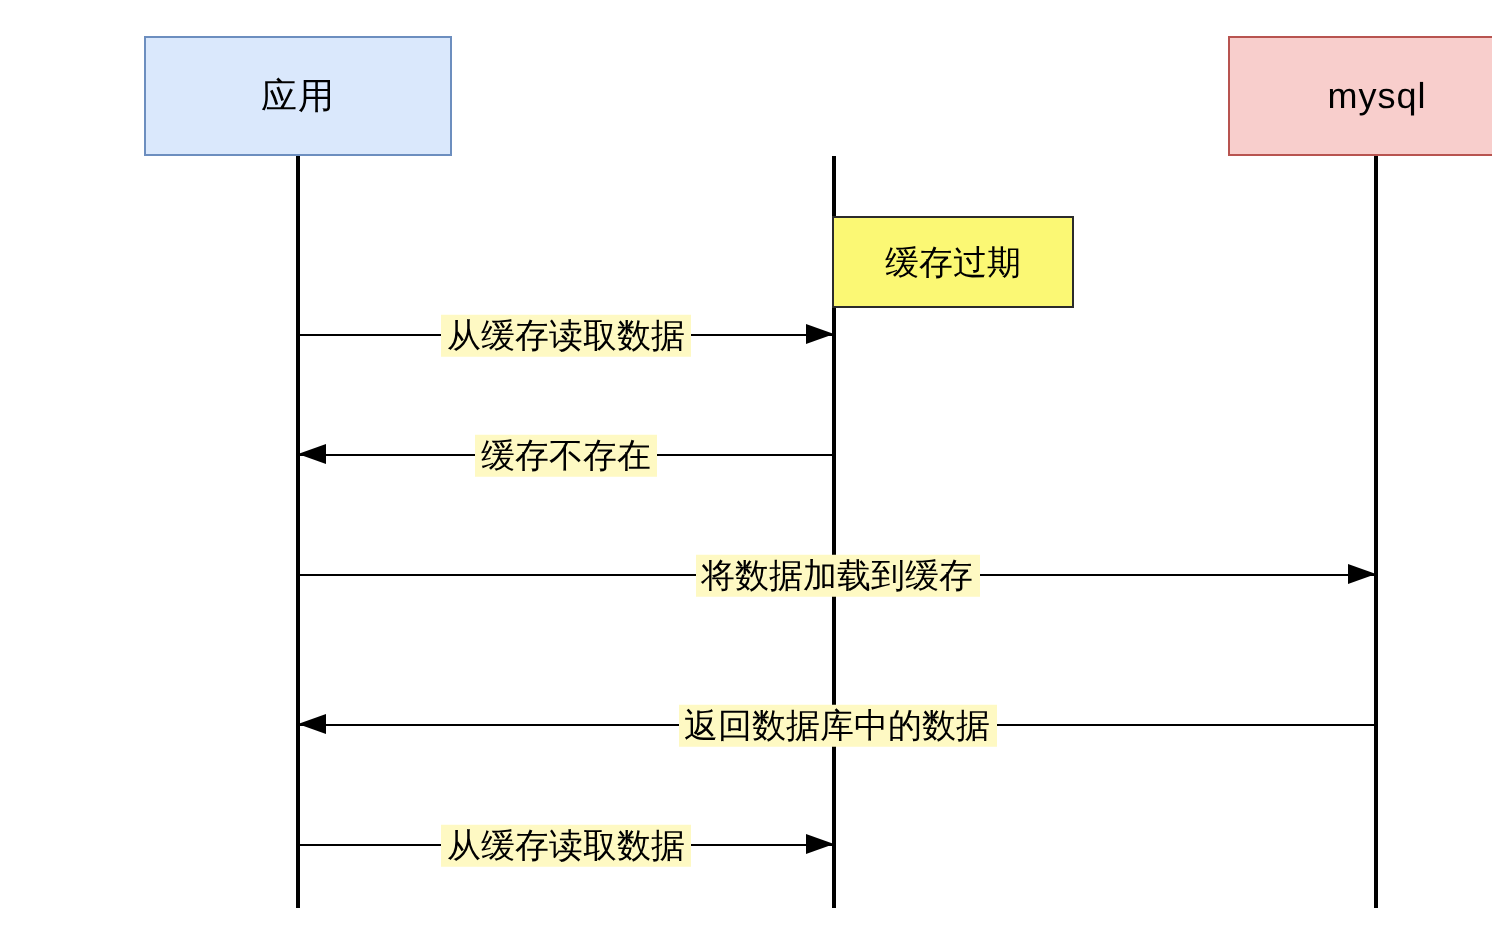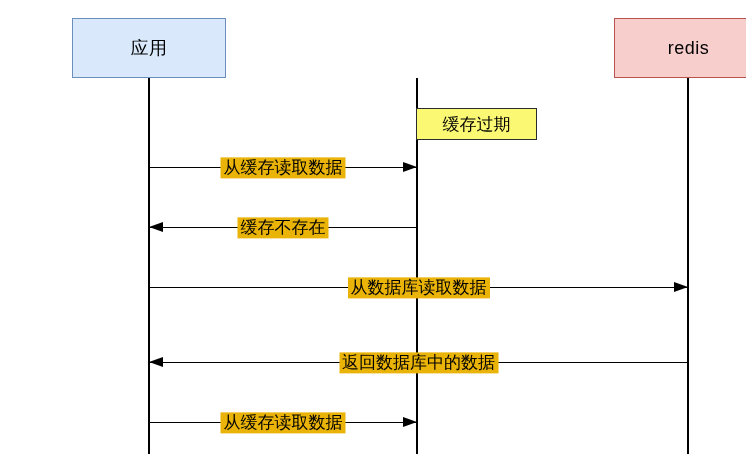--- a/index.html
+++ b/index.html
@@ -41,21 +41,21 @@
   .lifeline-app   { left: 104px; }
   .lifeline-redis { left: 372px; }
   .lifeline-mysql { left: 643px; }
 
   
   .note {
     position: absolute;
     left: 372px;
     top: 108px;
     width: 121px;
-    height: 32px;
+    height: 46px;
     box-sizing: border-box;
     background: #FBF874;
     border: 1.5px solid #2B2B2B;
     display: flex;
     align-items: center;
     justify-content: center;
     font-size: 17px;
   }
 
   
@@ -86,38 +86,38 @@
     left: 0;
     border-top: 5.5px solid transparent;
     border-bottom: 5.5px solid transparent;
     border-right: 14px solid #000000;
   }
   .msg-label {
     position: absolute;
     left: 50%;
     top: 0;
     transform: translate(-50%, -50%);
-    background: #eab308;
+    background: #fef9c3;
     padding: 0 3px;
     font-size: 17px;
     white-space: nowrap;
     line-height: 1.25;
     text-align: center;
   }
 </style>
 </head>
 <body>
 
 <div class="stage">
 
   <div class="actor actor-app">
     <span>应用</span>
   </div>
   <div class="actor actor-mysql">
-    <span>redis</span>
+    <span>mysql</span>
   </div>
 
   <div class="lifeline lifeline-app"></div>
   <div class="lifeline lifeline-redis"></div>
   <div class="lifeline lifeline-mysql"></div>
 
   <div class="note">
     <span>缓存过期</span>
   </div>
 
@@ -129,21 +129,21 @@
 
   <div class="message msg-2">
     <div class="msg-line"></div>
     <div class="arrowhead dir-left"></div>
     <span class="msg-label">缓存不存在</span>
   </div>
 
   <div class="message msg-3">
     <div class="msg-line"></div>
     <div class="arrowhead dir-right"></div>
-    <span class="msg-label">从数据库读取数据</span>
+    <span class="msg-label">将数据加载到缓存</span>
   </div>
 
   <div class="message msg-4">
     <div class="msg-line"></div>
     <div class="arrowhead dir-left"></div>
     <span class="msg-label">返回数据库中的数据</span>
   </div>
 
   <div class="message msg-5">
     <div class="msg-line"></div>

